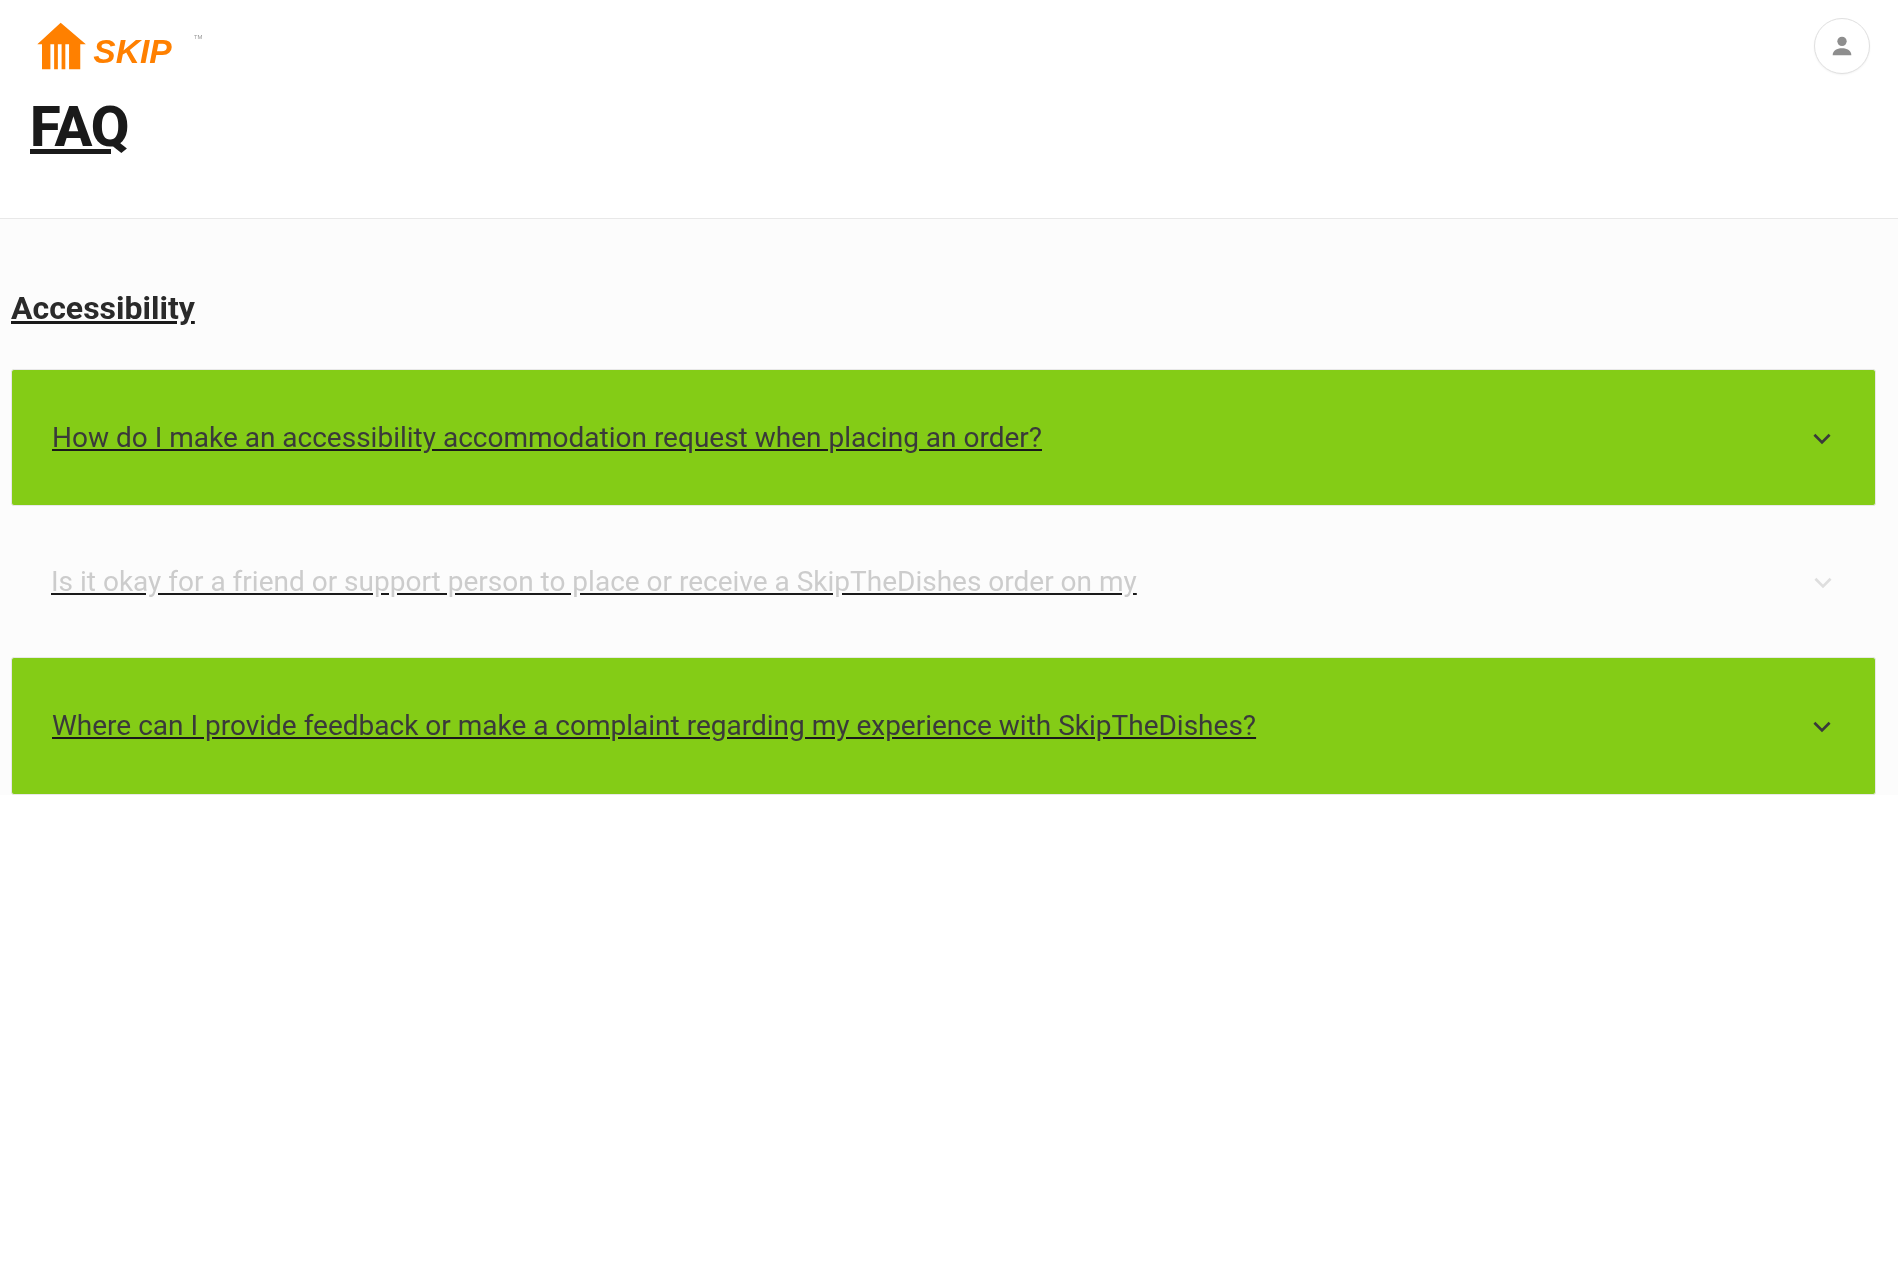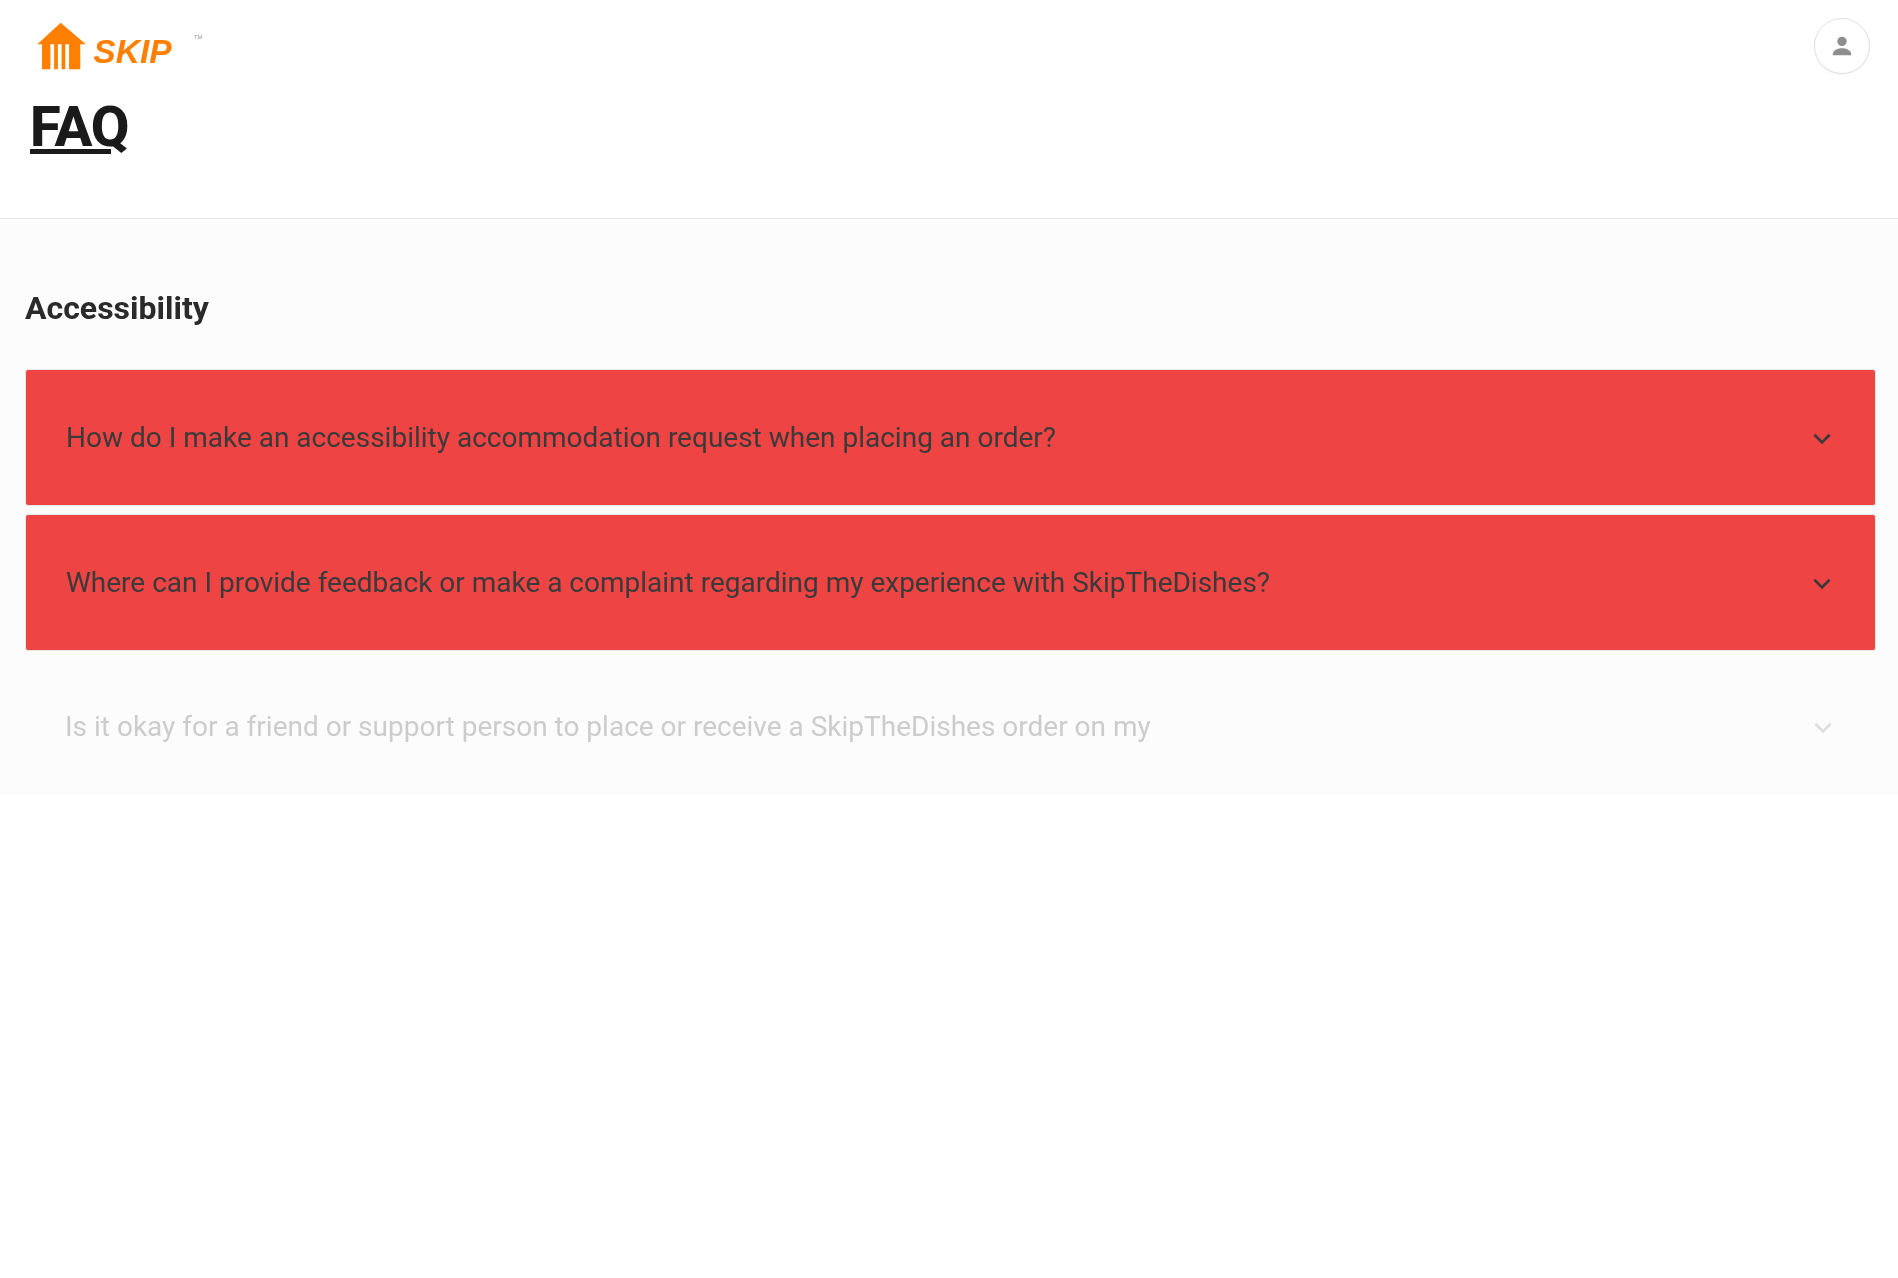--- a/index.html
+++ b/index.html
@@ -51,35 +51,36 @@
     }
     .page-title {
       font-size: 56px;
       font-weight: 800;
       color: #1a1a1a;
       letter-spacing: -1px;
       text-decoration: underline;
     }
     .content {
       background: #fcfcfc;
-      padding: 70px 22px 0 25px;
+      padding: 70px 22px 0 11px;
+      text-decoration: underline;
     }
     .section-title {
       font-size: 32px;
       font-weight: 700;
       color: #2a2a2a;
       margin-bottom: 42px;
     }
     .faq-list {
       display: flex;
       flex-direction: column;
       gap: 8px;
     }
     .faq-item {
-      background: #ef4444;
+      background: #84cc16;
       border: 1px solid #e8e8e8;
       border-radius: 3px;
       padding: 34px 40px;
       display: flex;
       justify-content: space-between;
       align-items: center;
       cursor: pointer;
       gap: 30px;
     }
     .faq-question {
@@ -145,31 +146,31 @@
   <div class="faq-list">
     <div class="faq-item">
       <div class="faq-question">How do I make an accessibility accommodation request when placing an order?</div>
       <div class="chevron">
         <svg viewBox="0 0 24 24">
             <polyline points="5 9 12 16 19 9"></polyline>
           </svg>
       </div>
     </div>
 
-    <div class="faq-item">
-      <div class="faq-question">Where can I provide feedback or make a complaint regarding my experience with SkipTheDishes?</div>
+    <div class="faq-item faded">
+      <div class="faq-question">Is it okay for a friend or support person to place or receive a SkipTheDishes order on my</div>
       <div class="chevron">
         <svg viewBox="0 0 24 24">
             <polyline points="5 9 12 16 19 9"></polyline>
           </svg>
       </div>
     </div>
 
-    <div class="faq-item faded">
-      <div class="faq-question">Is it okay for a friend or support person to place or receive a SkipTheDishes order on my</div>
+    <div class="faq-item">
+      <div class="faq-question">Where can I provide feedback or make a complaint regarding my experience with SkipTheDishes?</div>
       <div class="chevron">
         <svg viewBox="0 0 24 24">
             <polyline points="5 9 12 16 19 9"></polyline>
           </svg>
       </div>
     </div>
   </div>
 </div>
 
 </body></html>

